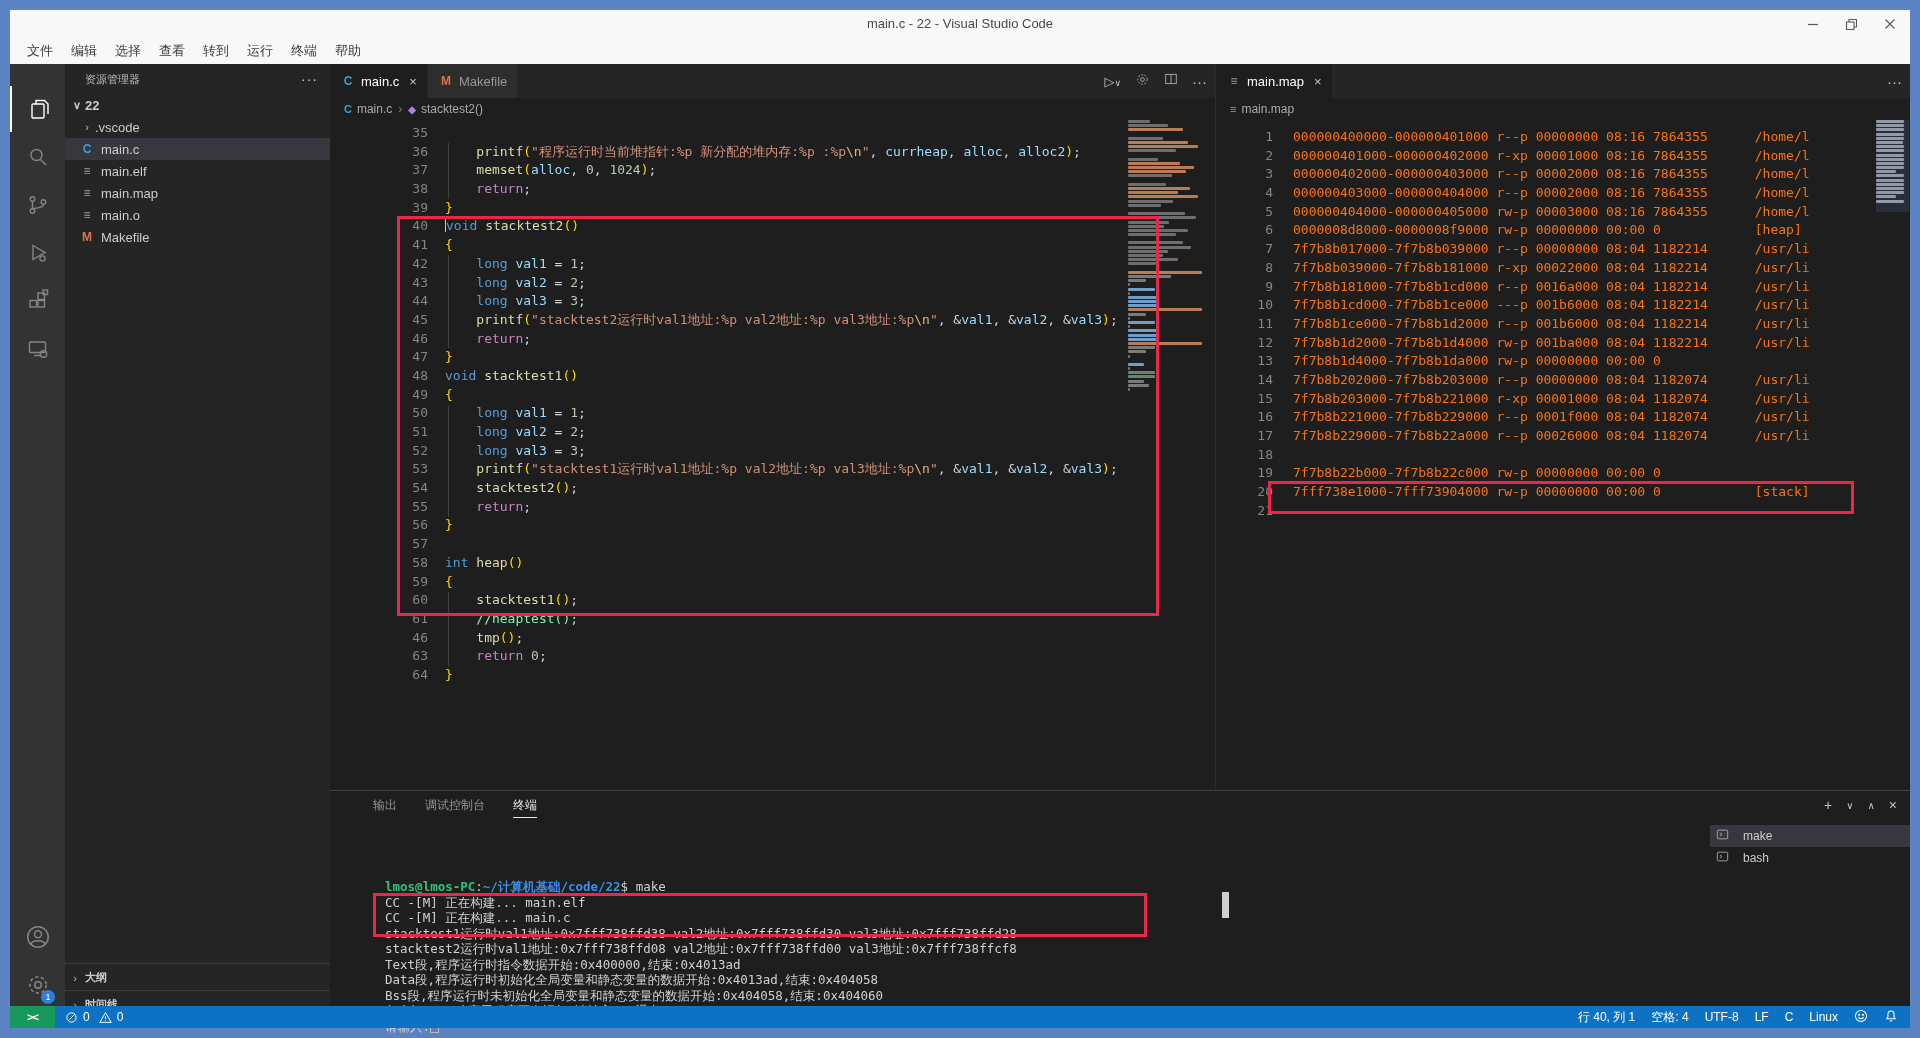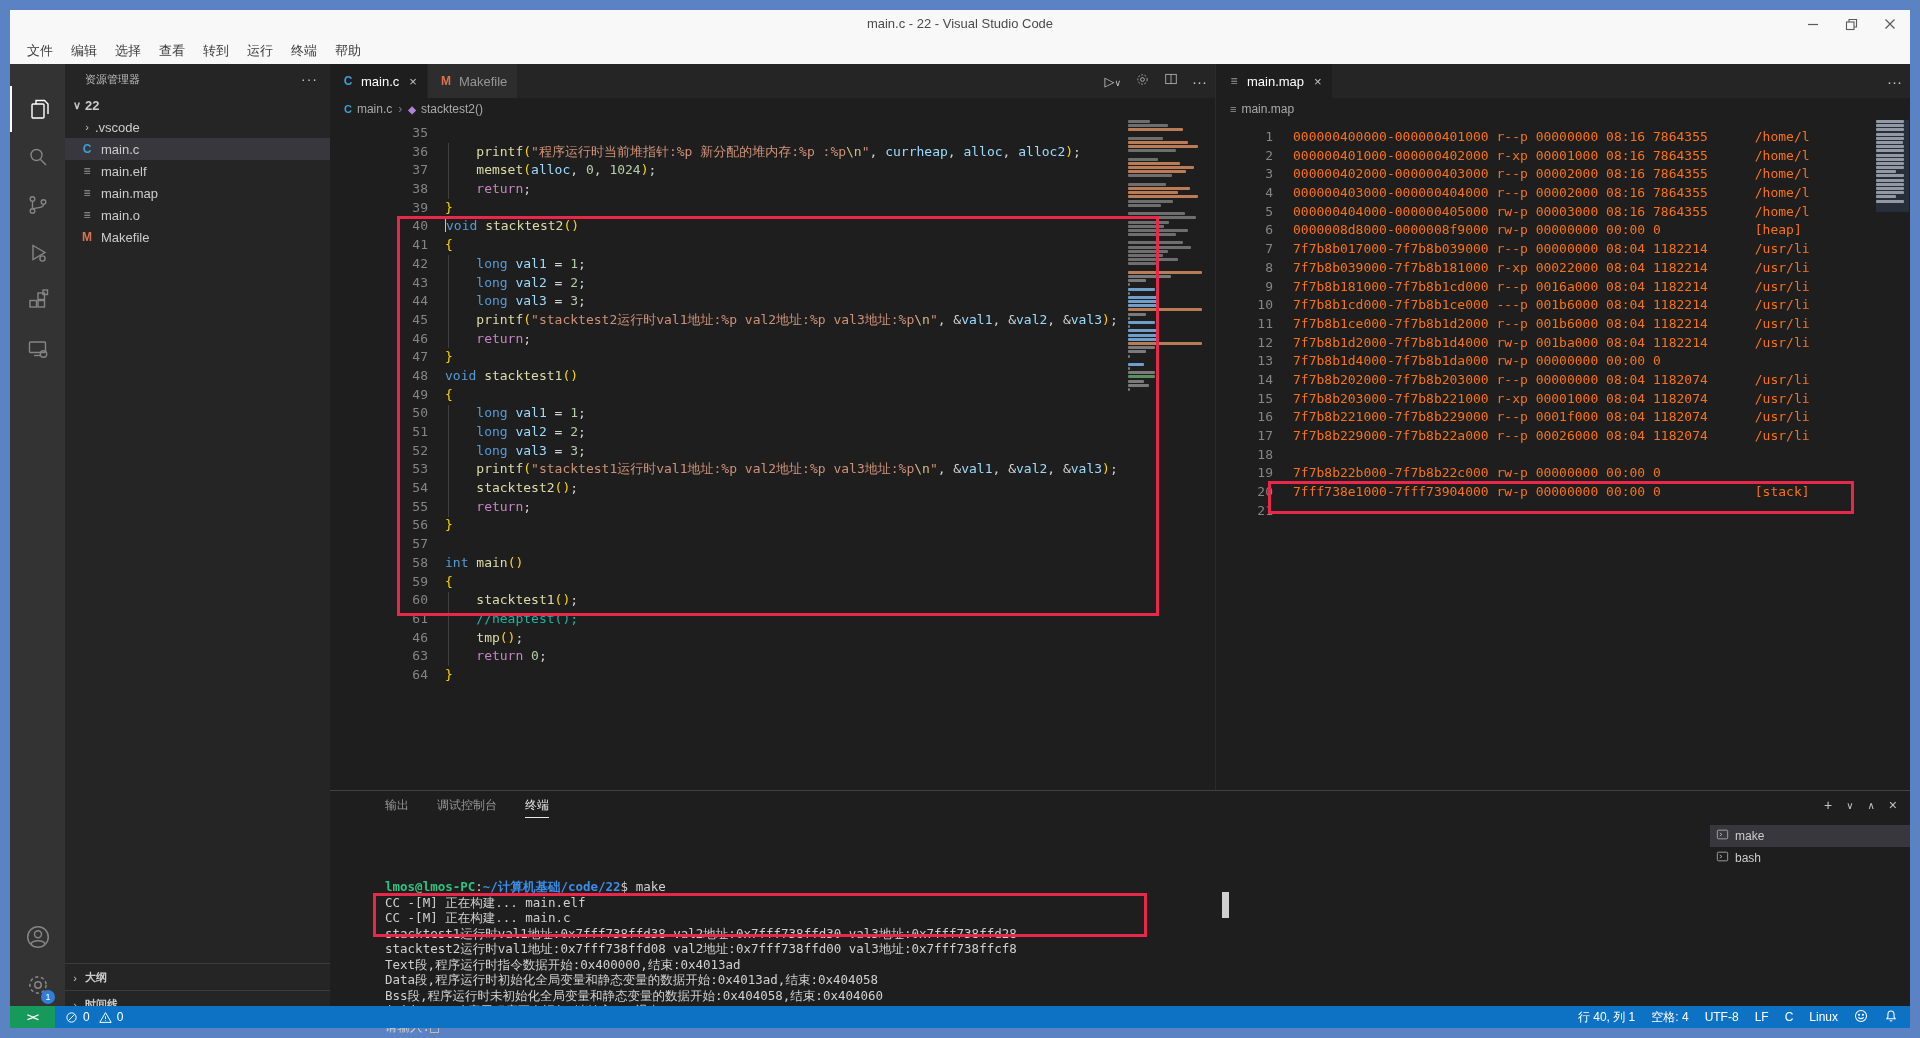--- a/index.html
+++ b/index.html
@@ -58,40 +58,40 @@
   .code-lines{position:absolute;left:0;top:0;right:0;padding-top:4px;}
   #group2 .code-lines{padding-top:8px;}
   .crow{display:flex;height:18.7px;line-height:18.7px;font-family:"DejaVu Sans Mono",monospace;font-size:13px;white-space:pre;}
   .lnum{flex:none;text-align:right;color:#858585;}
   #group1 .lnum{width:98px;margin-right:17px;}
   #group2 .lnum{width:57px;margin-right:20px;}
   #group1 .ltext{width:683px;overflow:hidden;}
   #group2 .ltext{width:585px;overflow:hidden;color:#f97316;}
   .tk-kw{color:#569cd6}.tk-ctl{color:#c586c0}.tk-fn{color:#dcdcaa}.tk-str{color:#ce9178}
   .tk-esc{color:#d7ba7d}.tk-num{color:#b5cea8}.tk-var{color:#9cdcfe}.tk-pl{color:#d4d4d4}
-  .tk-cm{color:#14b8a6}.tk-br{color:#ffd700}
+  .tk-cm{color:#86efac}.tk-br{color:#ffd700}
   .tk-caret{display:inline-block;width:0;border-left:1.5px solid #c6c6c6;height:14px;vertical-align:-2px;}
   .iguide{position:absolute;width:1px;background:#404040;left:118px;}
   .minimap{position:absolute;top:0;overflow:hidden;}
   #mm1{left:798px;width:78px;height:300px;}
   #mm2{left:660px;width:33px;height:120px;}
   .mmrow{height:3px;margin-bottom:1.2px;border-radius:1px;}
   .mm-slider{position:absolute;left:0;top:0;width:100%;height:92px;background:rgba(100,150,230,0.14);}
   
   .panel{left:320px;top:780px;width:1580px;height:216px;background:#1e1e1e;border-top:1px solid #414141;box-sizing:border-box;}
-  .panel-tabs{position:absolute;left:55px;top:4px;display:flex;gap:28px;}
+  .panel-tabs{position:absolute;left:43px;top:4px;display:flex;gap:28px;}
   .ptab{font-size:12px;color:#969696;height:22px;line-height:20px;}
   .ptab.active{color:#e7e7e7;border-bottom:1px solid #e7e7e7;}
   .panel-actions{position:absolute;left:1494px;top:6px;display:flex;gap:14px;color:#c5c5c5;font-size:14px;align-items:center;}
   .term{position:absolute;left:55px;top:48px;width:1300px;margin-top:40px;}
   .trowt{height:15.5px;line-height:15.5px;font-family:"DejaVu Sans Mono",monospace;font-size:12.5px;white-space:pre;}
   .tk-tg{color:#2ec27e;font-weight:bold}.tk-tb{color:#3b8eea;font-weight:bold}.tk-tw{color:#d0d0d0}
   .tk-tcur{display:inline-block;width:7px;height:12px;border:1px solid #bbbbbb;vertical-align:-2px;}
   .termlist{position:absolute;left:1380px;top:34px;width:200px;}
-  .tlrow{height:22px;display:flex;align-items:center;padding-left:6px;font-size:12px;color:#cccccc;gap:6px;}
+  .tlrow{height:22px;display:flex;align-items:center;padding-left:6px;font-size:12px;color:#cccccc;gap:14px;}
   .tlrow.selected{background:#37373d;}
   .tlrow svg{stroke:#cccccc;fill:none;stroke-width:1.3;}
   .panel-scrollthumb{left:1212px;top:882px;width:7px;height:26px;background:#cfcfcf;}
   
   .statusbar{left:0;top:996px;width:1900px;height:22px;display:flex;align-items:center;font-size:12px;color:#ffffff;}
   .remote{width:45px;height:22px;display:flex;align-items:center;justify-content:center;font-weight:bold;font-size:11px;letter-spacing:-1px;}
   .sb-left{display:flex;align-items:center;gap:5px;margin-left:10px;}
   .sb-left svg{stroke:#ffffff;fill:none;stroke-width:1.2;}
   .sb-right{margin-left:auto;display:flex;align-items:center;gap:16px;padding-right:12px;}
   .sb-right svg{stroke:#ffffff;fill:none;stroke-width:1.2;}
@@ -289,21 +289,21 @@
           <div class="crow"><span class="lnum">48</span><span class="ltext"><span class="tk-kw">void</span><span class="tk-pl"> </span><span class="tk-fn">stacktest1</span><span class="tk-br">()</span></span></div>
           <div class="crow"><span class="lnum">49</span><span class="ltext"><span class="tk-br">{</span></span></div>
           <div class="crow"><span class="lnum">50</span><span class="ltext"><span class="tk-pl">    </span><span class="tk-kw">long</span><span class="tk-pl"> </span><span class="tk-var">val1</span><span class="tk-pl"> = </span><span class="tk-num">1</span><span class="tk-pl">;</span></span></div>
           <div class="crow"><span class="lnum">51</span><span class="ltext"><span class="tk-pl">    </span><span class="tk-kw">long</span><span class="tk-pl"> </span><span class="tk-var">val2</span><span class="tk-pl"> = </span><span class="tk-num">2</span><span class="tk-pl">;</span></span></div>
           <div class="crow"><span class="lnum">52</span><span class="ltext"><span class="tk-pl">    </span><span class="tk-kw">long</span><span class="tk-pl"> </span><span class="tk-var">val3</span><span class="tk-pl"> = </span><span class="tk-num">3</span><span class="tk-pl">;</span></span></div>
           <div class="crow"><span class="lnum">53</span><span class="ltext"><span class="tk-pl">    </span><span class="tk-fn">printf</span><span class="tk-br">(</span><span class="tk-str">"stacktest1运行时val1地址:%p val2地址:%p val3地址:%p</span><span class="tk-esc">\n</span><span class="tk-str">"</span><span class="tk-pl">, &amp;</span><span class="tk-var">val1</span><span class="tk-pl">, &amp;</span><span class="tk-var">val2</span><span class="tk-pl">, &amp;</span><span class="tk-var">val3</span><span class="tk-br">)</span><span class="tk-pl">;</span></span></div>
           <div class="crow"><span class="lnum">54</span><span class="ltext"><span class="tk-pl">    </span><span class="tk-fn">stacktest2</span><span class="tk-br">()</span><span class="tk-pl">;</span></span></div>
           <div class="crow"><span class="lnum">55</span><span class="ltext"><span class="tk-pl">    </span><span class="tk-ctl">return</span><span class="tk-pl">;</span></span></div>
           <div class="crow"><span class="lnum">56</span><span class="ltext"><span class="tk-br">}</span></span></div>
           <div class="crow"><span class="lnum">57</span><span class="ltext"></span></div>
-          <div class="crow"><span class="lnum">58</span><span class="ltext"><span class="tk-kw">int</span><span class="tk-pl"> </span><span class="tk-fn">main</span><span class="tk-br">()</span></span></div>
+          <div class="crow"><span class="lnum">58</span><span class="ltext"><span class="tk-kw">int</span><span class="tk-pl"> </span><span class="tk-fn">heap</span><span class="tk-br">()</span></span></div>
           <div class="crow"><span class="lnum">59</span><span class="ltext"><span class="tk-br">{</span></span></div>
           <div class="crow"><span class="lnum">60</span><span class="ltext"><span class="tk-pl">    </span><span class="tk-fn">stacktest1</span><span class="tk-br">()</span><span class="tk-pl">;</span></span></div>
           <div class="crow"><span class="lnum">61</span><span class="ltext"><span class="tk-pl">    </span><span class="tk-cm">//heaptest();</span></span></div>
           <div class="crow"><span class="lnum">46</span><span class="ltext"><span class="tk-pl">    </span><span class="tk-fn">tmp</span><span class="tk-br">()</span><span class="tk-pl">;</span></span></div>
           <div class="crow"><span class="lnum">63</span><span class="ltext"><span class="tk-pl">    </span><span class="tk-ctl">return</span><span class="tk-pl"> </span><span class="tk-num">0</span><span class="tk-pl">;</span></span></div>
           <div class="crow"><span class="lnum">64</span><span class="ltext"><span class="tk-br">}</span></span></div>
         </div>
       <div class="minimap" id="mm1">
           <div class="mmrow" style="width: 22px; background: rgb(110, 110, 110);"></div>
           <div class="mmrow" style="width: 40px; background: rgb(110, 110, 110);"></div>

